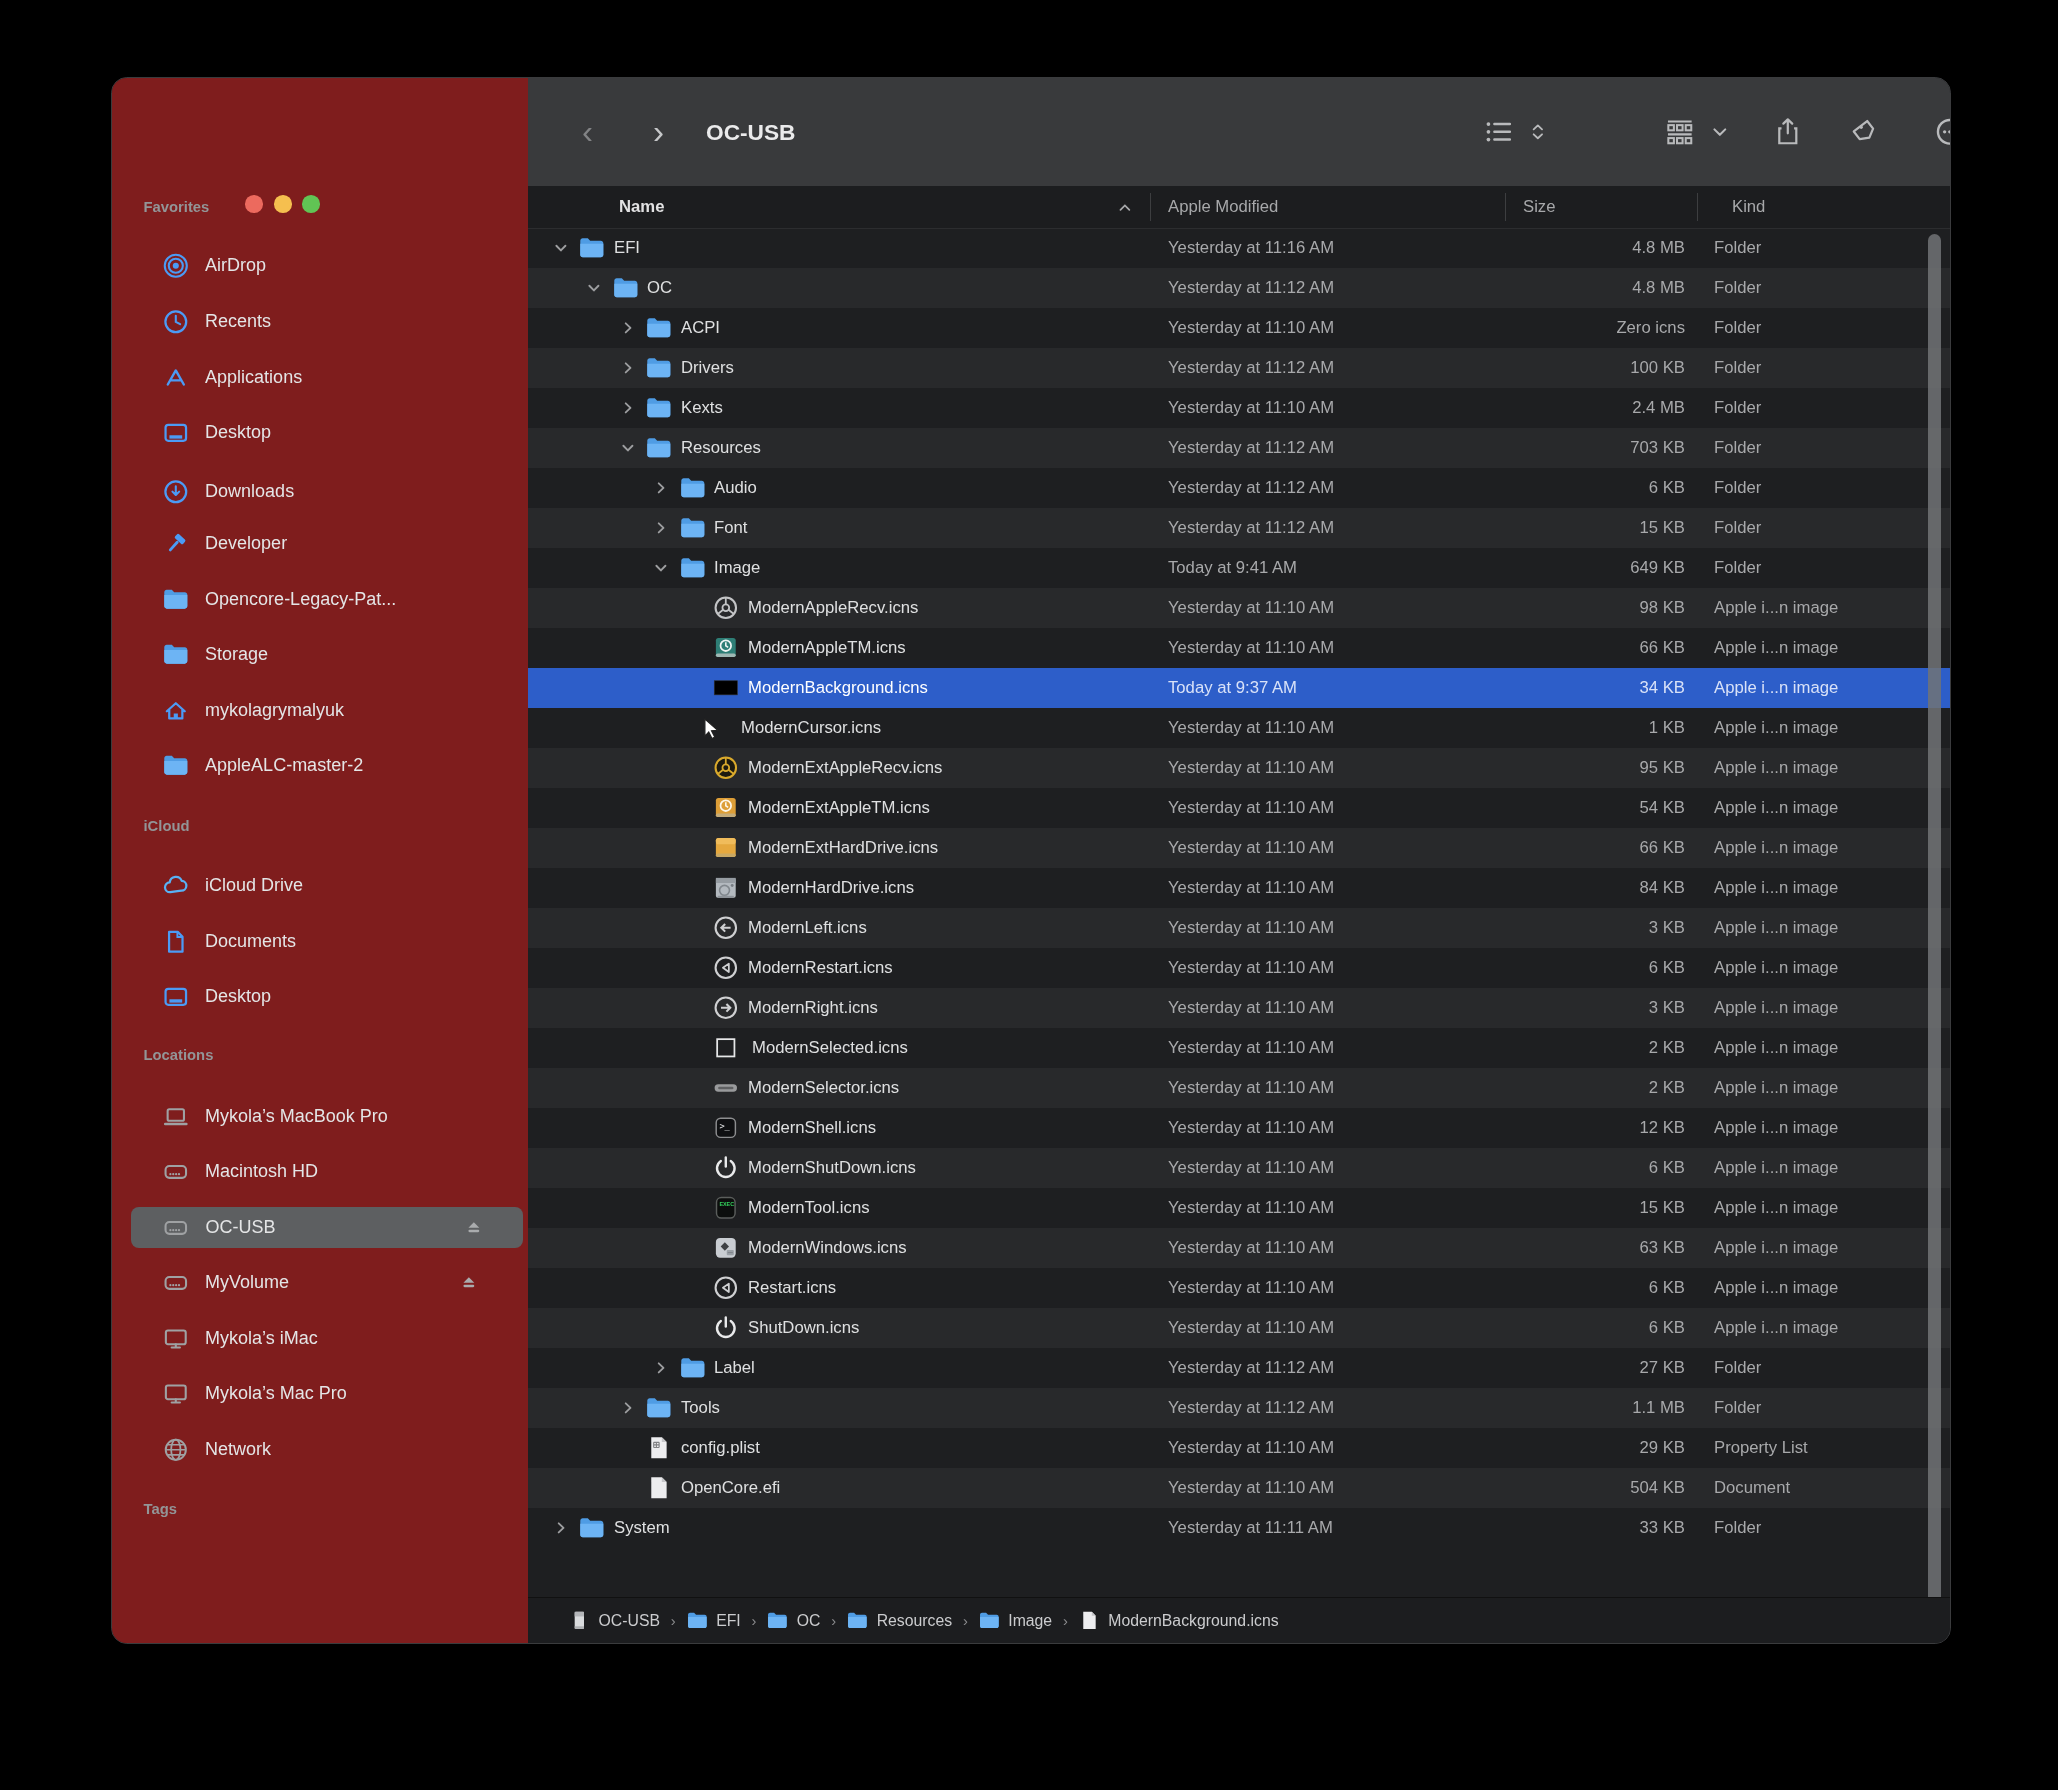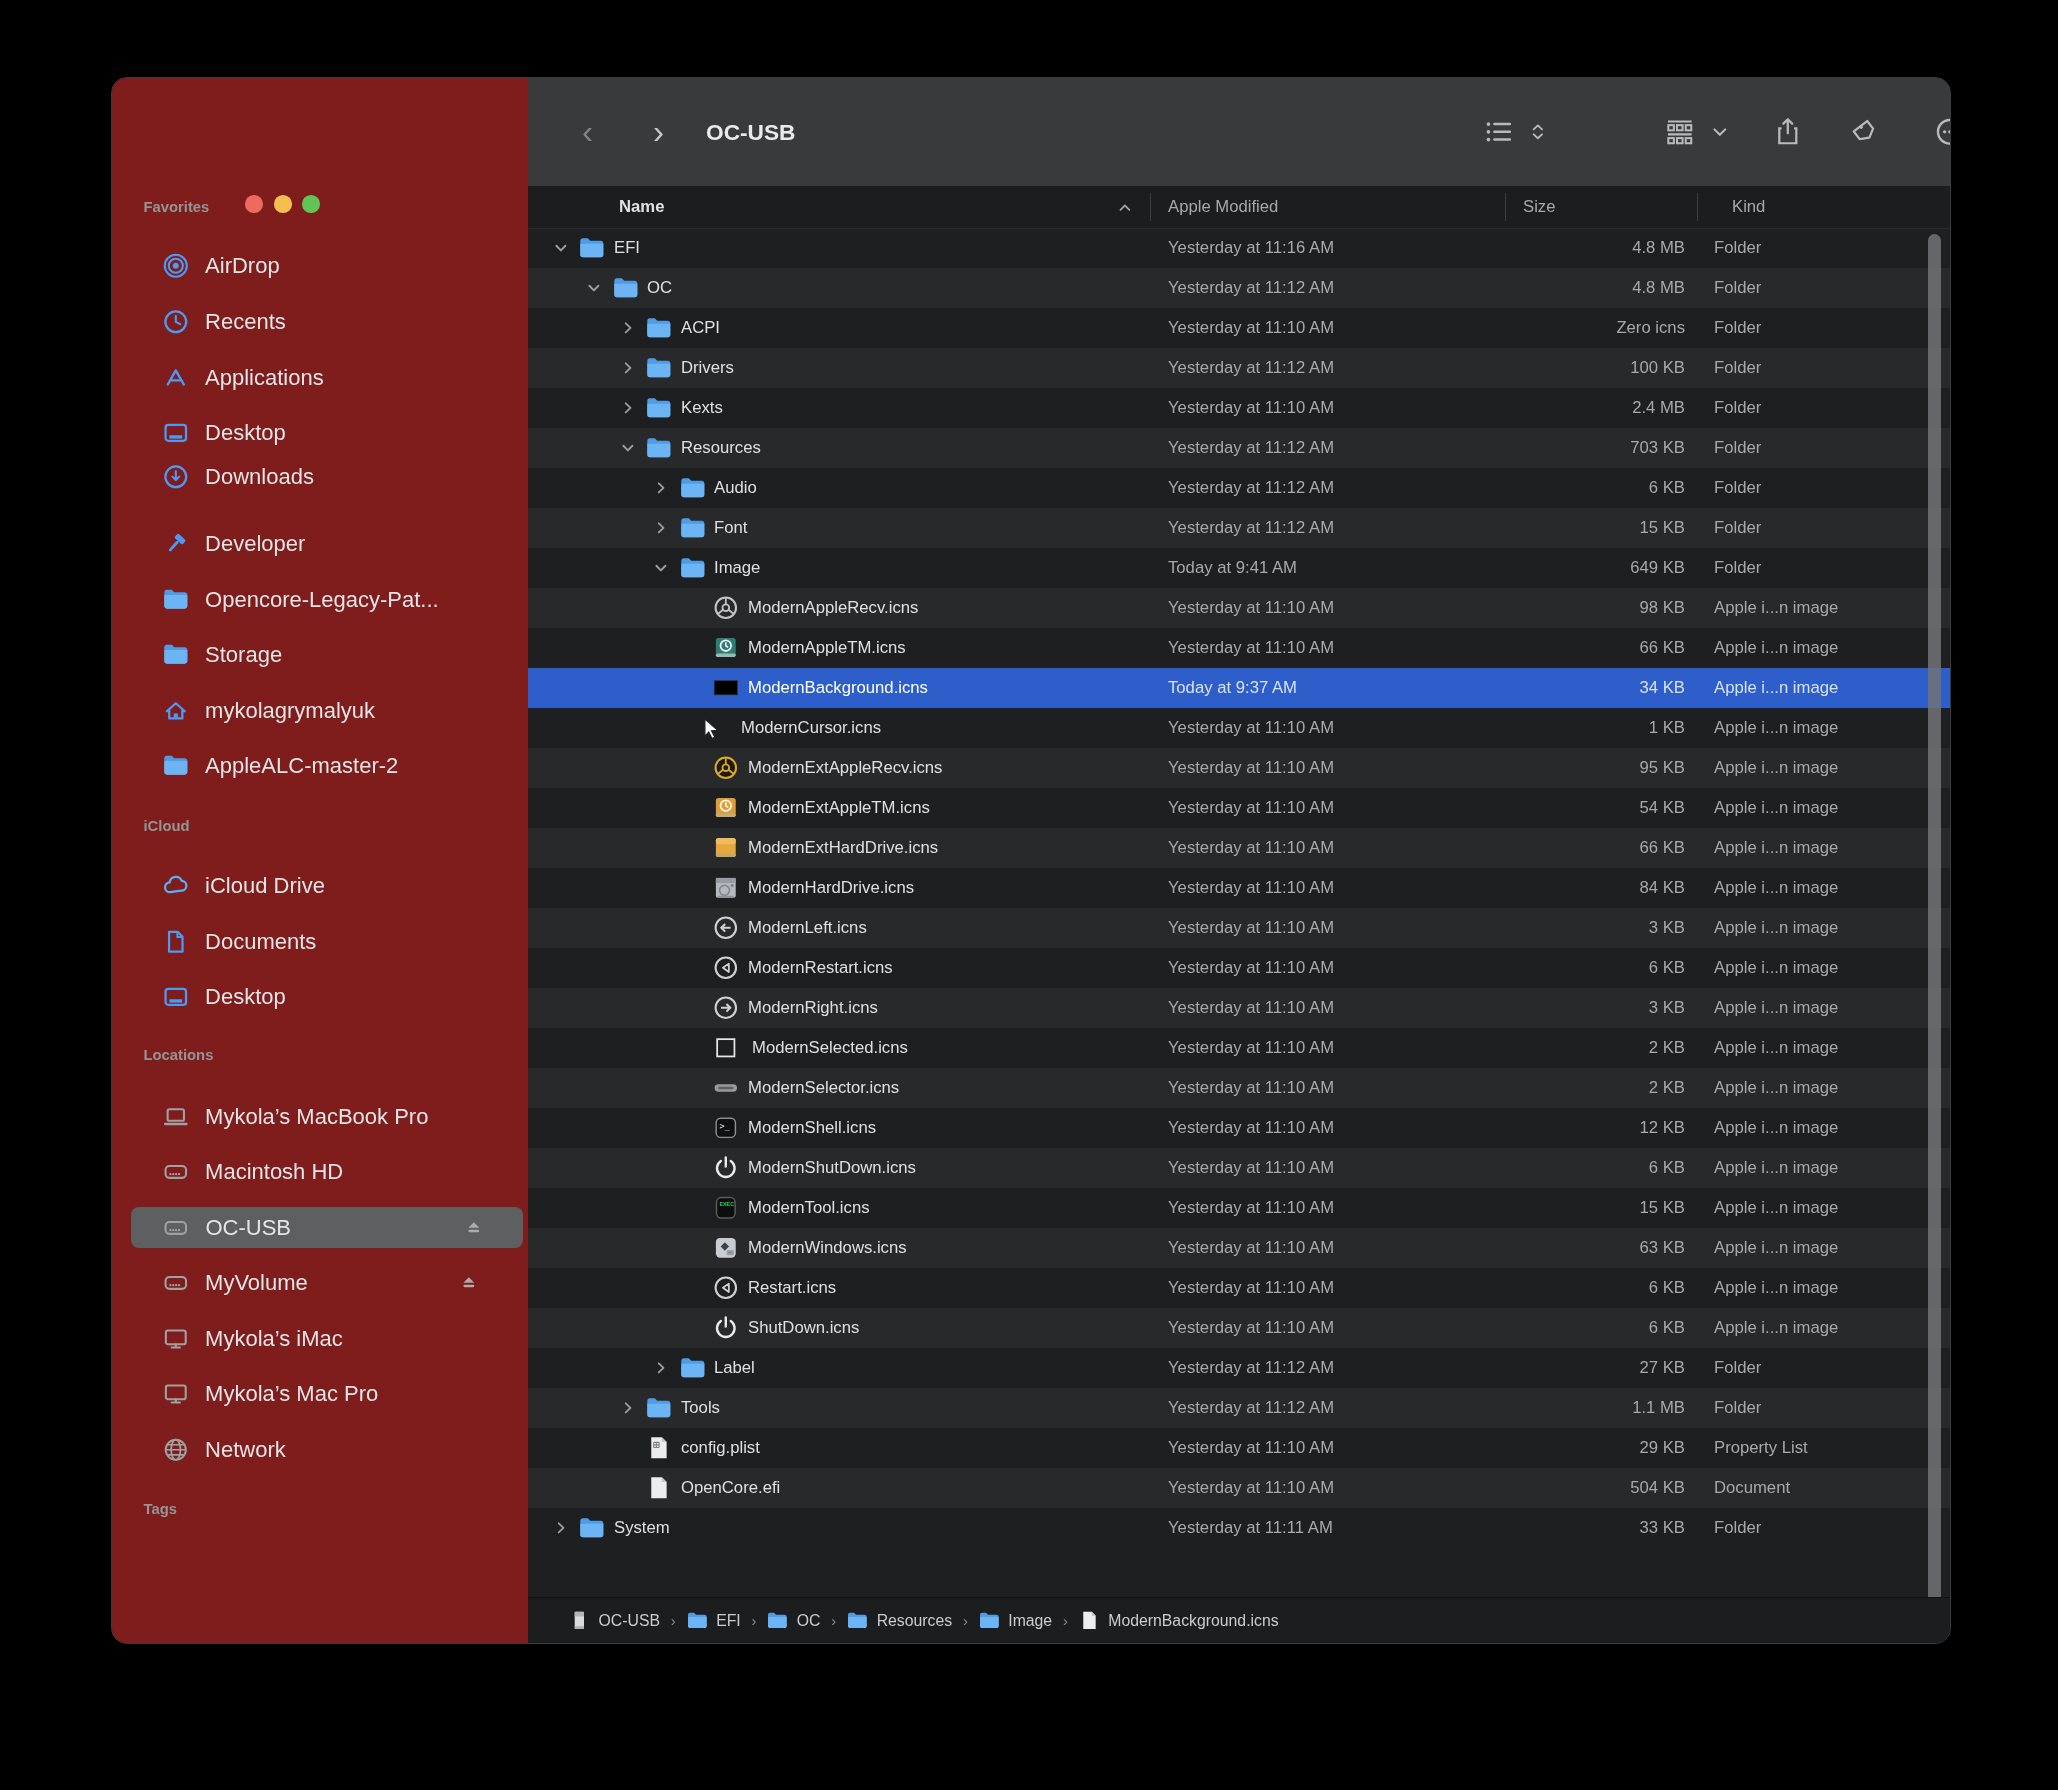--- a/index.html
+++ b/index.html
@@ -4,21 +4,21 @@
 <style>
   html,body{margin:0;padding:0;background:#000;width:2059px;height:1791px;overflow:hidden;
     font-family:"Liberation Sans",sans-serif;-webkit-font-smoothing:antialiased;}
   .window{position:absolute;left:111px;top:77px;width:1838px;height:1565px;border-radius:15.8px;
     background:#1e1f21;box-shadow:0 29.6px 79px rgba(0,0,0,.8);overflow:hidden;border:1px solid #3a3b3d;}
   
   .sidebar{position:absolute;left:0;top:0;width:416px;height:100%;background:#7f1d1d;}
   .tlight{position:absolute;top:117px;width:17.7px;height:17.7px;border-radius:50%;}
   .tl-red{left:133px;} .tl-yellow{left:162px;} .tl-green{left:190px;}
   .sb-section{position:absolute;left:31.5px;font-size:14.8px;font-weight:700;color:#939597;}
-  .sb-item{position:absolute;left:13.8px;width:392px;height:41px;display:flex;align-items:center;color:#e4e5e6;font-size:22px;}
+  .sb-item{position:absolute;left:13.8px;width:392px;height:41px;display:flex;align-items:center;color:#e4e5e6;font-size:18px;}
   .sb-item.sel{background:#5d5f61;border-radius:7.9px;left:18.7px;width:392px;}
   .sb-ic{width:25.6px;height:25.6px;margin-left:37px;margin-right:16.7px;flex:0 0 auto;display:flex;align-items:center;justify-content:center;}
   .sb-item.sel .sb-ic{margin-left:32.5px;}
   .sb-label{white-space:nowrap;overflow:hidden;text-overflow:ellipsis;max-width:266px;}
   .sb-eject{position:absolute;right:39px;width:19.7px;height:19.7px;}
   svg{display:block;}
   
   .toolbar{position:absolute;left:416px;top:0;width:1422px;height:108px;background:#393a3c;border-bottom:1px solid #141415;}
   .nav-arrow{position:absolute;top:0;height:108px;display:flex;align-items:center;font-size:33px;}
   .nav-back{left:54px;color:#828385;} .nav-fwd{left:125px;color:#c6c7c9;}
@@ -105,21 +105,21 @@
         </div>
         <div class="sb-item" style="top:334px">
           <span class="sb-ic">
             <svg viewBox="0 0 16 16">
               <rect x="1.6" y="3" width="12.8" height="10" rx="1.7" fill="none" stroke="#4b9bf5" stroke-width="1.4"></rect>
               <path d="M4 10.6h8" stroke="#4b9bf5" stroke-width="2.1"></path>
             </svg>
           </span>
           <span class="sb-label">Desktop</span>
         </div>
-        <div class="sb-item" style="top:378px">
+        <div class="sb-item" style="top:393px">
           <span class="sb-ic">
             <svg viewBox="0 0 16 16">
               <circle cx="8" cy="8" r="6.5" fill="none" stroke="#4b9bf5" stroke-width="1.4"></circle>
               <path d="M8 4.6v5.2M5.9 7.9 8 10l2.1-2.1" fill="none" stroke="#4b9bf5" stroke-width="1.3" stroke-linecap="round" stroke-linejoin="round"></path>
             </svg>
           </span>
           <span class="sb-label">Downloads</span>
         </div>
         <div class="sb-item" style="top:445px">
           <span class="sb-ic">

